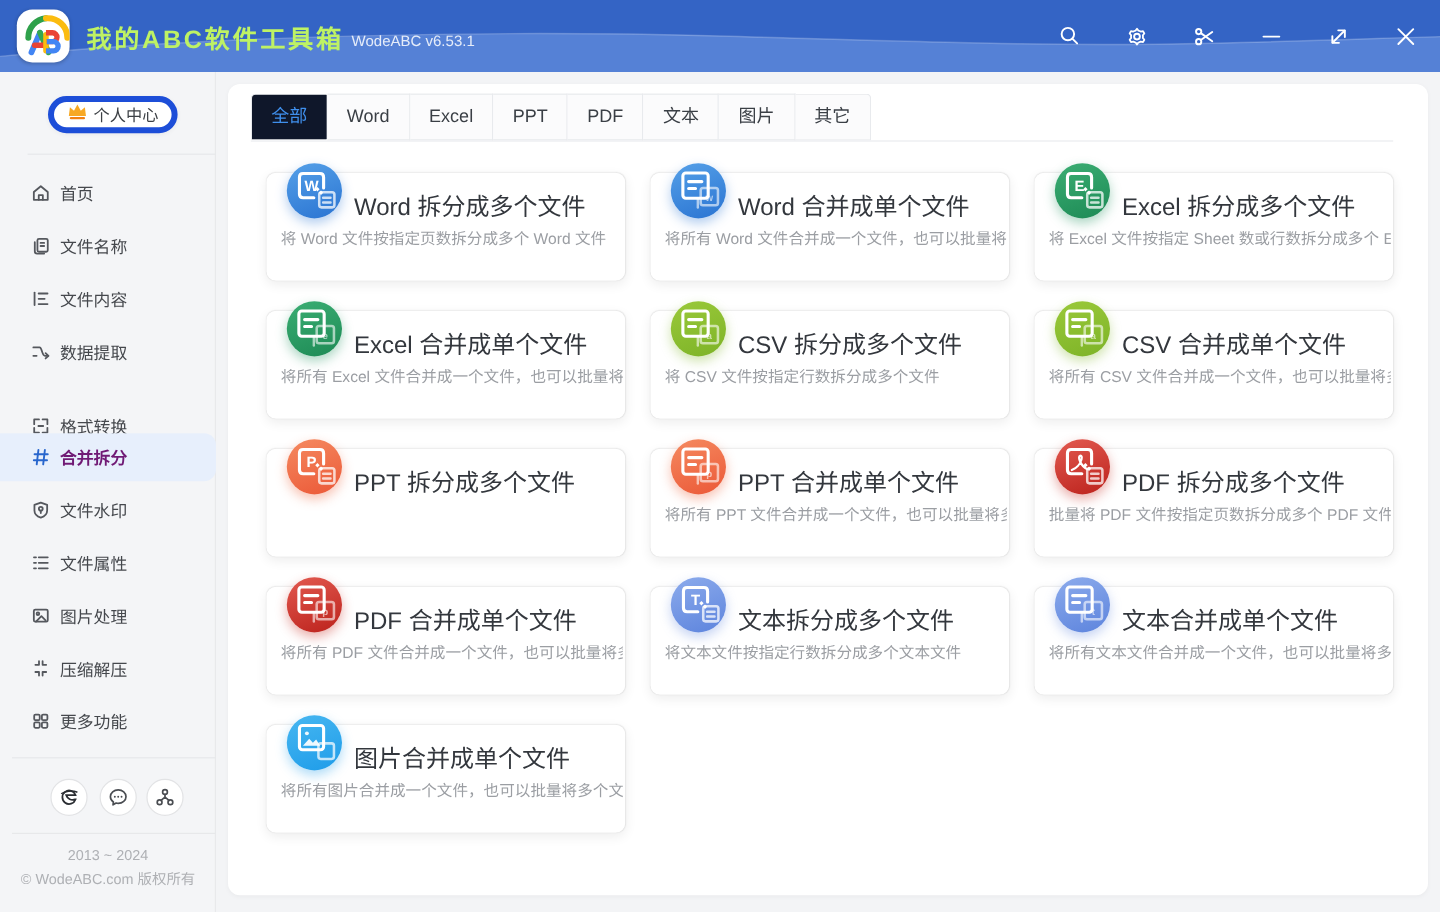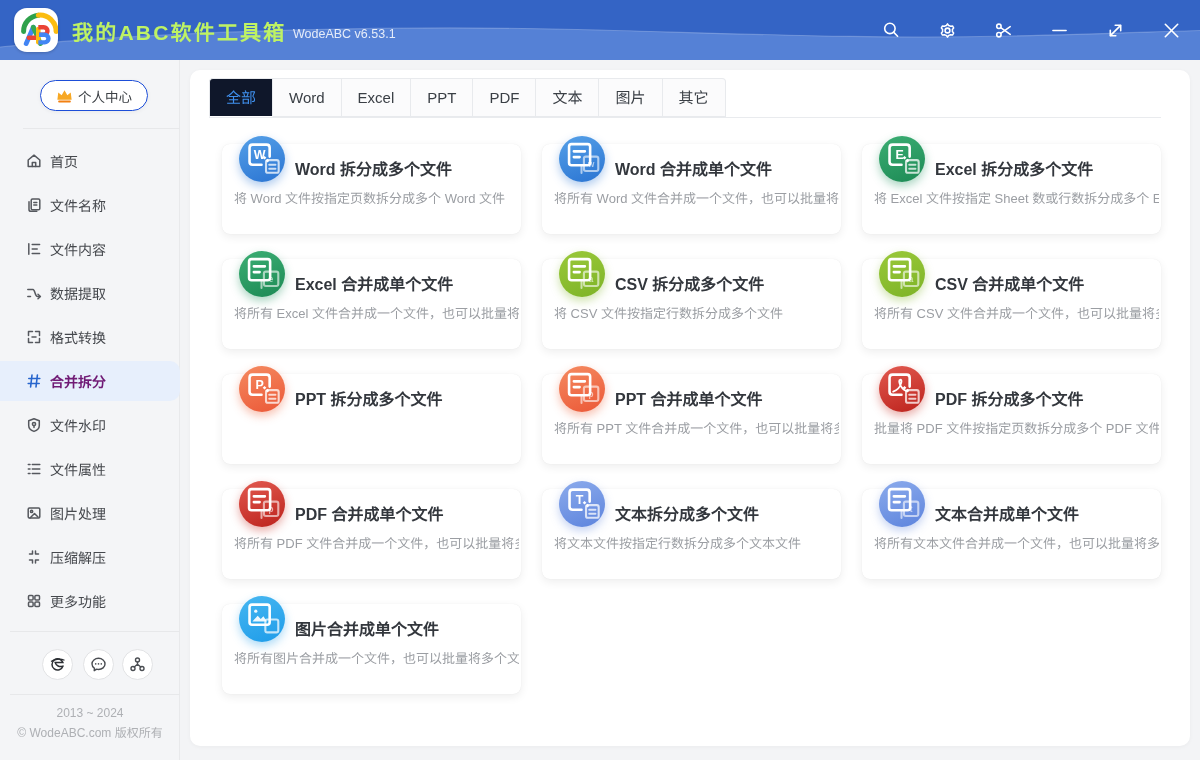--- a/index.html
+++ b/index.html
@@ -6,41 +6,41 @@
 body{font-family:"Liberation Sans",sans-serif;background:#f3f4f6;position:relative}
 
 #hdr{position:absolute;left:0;top:0;width:1200px;height:60px;background:#3464c5;overflow:hidden}
 #hdr svg.wave{position:absolute;left:0;top:0}
 #logo{position:absolute;left:14px;top:8px;width:44px;height:44px;background:#fff;border-radius:13px;box-shadow:0 1px 3px rgba(0,0,0,.2)}
 #htitle{position:absolute;left:72px;top:16px;font-size:21px;font-weight:700;color:#bef264;letter-spacing:2.2px}
 #hver{position:absolute;left:293px;top:27px;font-size:12.5px;color:rgba(255,255,255,.85)}
 .wbtn{position:absolute;top:22px;width:17px;height:17px}
 
 #side{position:absolute;left:0;top:60px;width:180px;height:700px;background:#f4f5f7;border-right:1px solid #e8e9eb}
-#pill{position:absolute;left:40px;top:20px;width:108px;height:31px;background:#fff;border:1px solid #1d4ed8;border-radius:16px;box-shadow:0 1px 4px rgba(0,0,0,.05);font-size:13.5px;color:#3c4045;display:flex;align-items:center;justify-content:center;gap:5px}
+#pill{position:absolute;left:40px;top:20px;width:108px;height:31px;background:#fff;border:5px solid #1d4ed8;border-radius:16px;box-shadow:0 1px 4px rgba(0,0,0,.05);font-size:13.5px;color:#3c4045;display:flex;justify-content:center;gap:5px}
 .sdiv{position:absolute;background:#e7e8ea;height:1px}
 .mi{position:absolute;left:0;width:180px;height:40px;display:flex;align-items:center;font-size:14px;color:#45484d}
 .mi svg{position:absolute;left:26px}
 .mi span{position:absolute;left:50px}
 .mi.act{background:#e7effc;border-radius:0 10px 10px 0;color:#701a75;font-weight:700}
 .cir{position:absolute;width:31px;height:31px;border-radius:50%;background:#fff;border:1px solid #e2e3e5;display:flex;align-items:center;justify-content:center}
 .copy{position:absolute;width:180px;text-align:center;font-size:12px;color:#aeb0b4}
 
 #panel{position:absolute;left:190px;top:70px;width:1000px;height:676px;background:#fff;border-radius:10px;box-shadow:0 1px 4px rgba(0,0,0,.04)}
 #tabline{position:absolute;left:19px;top:47px;width:952px;height:1px;background:#e9ebee}
 #tabs{position:absolute;left:19px;top:8px;display:flex}
 .tab{height:39px;line-height:38px;padding:0 16px;font-size:15px;color:#3a3f45;background:#fbfbfc;border:1px solid #e8eaed;border-left:none}
 .tab:first-child{border-left:1px solid #e8eaed;border-radius:4px 0 0 0}
 .tab:last-child{border-radius:0 4px 0 0}
 .tab.act{background:#0f172a;color:#3f8fec;border-bottom-color:#fff}
 
 #grid{position:absolute;left:32px;top:74px;display:grid;grid-template-columns:repeat(3,299px);gap:25px 21px}
 .card{position:relative;width:299px;height:90px;background:#fff;border-radius:8px;box-shadow:0 0 1px rgba(0,0,0,.09),0 3px 10px rgba(0,0,0,.07)}
 .ic{position:absolute;left:17px;top:-8px;width:46px;height:46px;border-radius:50%}
-.ct{position:absolute;left:73px;top:12px;font-size:16px;font-weight:700;color:#33373d;white-space:nowrap}
+.ct{position:absolute;left:73px;top:12px;font-size:20px;font-weight:400;color:#33373d;white-space:nowrap}
 .cd{position:absolute;left:12px;top:44px;width:285px;font-size:13px;color:#9b9ea3;white-space:nowrap;overflow:hidden}
 .g1{background:linear-gradient(160deg,#55a0e8 0%,#2a74d2 100%);box-shadow:0 4px 10px rgba(58,128,216,.4)}
 .g2{background:linear-gradient(160deg,#3bae73 0%,#1d8a55 100%);box-shadow:0 4px 10px rgba(40,150,100,.4)}
 .g3{background:linear-gradient(160deg,#9ac93a 0%,#7db327 100%);box-shadow:0 4px 10px rgba(135,185,50,.4)}
 .g4{background:linear-gradient(160deg,#f58a60 0%,#eb5837 100%);box-shadow:0 4px 10px rgba(238,100,60,.4)}
 .g5{background:linear-gradient(160deg,#e25a50 0%,#bc221c 100%);box-shadow:0 4px 10px rgba(200,50,40,.4)}
 .g6{background:linear-gradient(160deg,#8cabec 0%,#5d84dd 100%);box-shadow:0 4px 10px rgba(110,145,225,.4)}
 .g7{background:linear-gradient(160deg,#47b7f1 0%,#1e9ce9 100%);box-shadow:0 4px 10px rgba(50,165,235,.4)}
 </style></head><body>
 <div id="hdr">
@@ -120,21 +120,21 @@
       <span>文件内容</span>
     </div>
     <div class="mi" style="top:213px">
       <svg width="16" height="16" viewBox="0 0 16 16">
         <path d="M1.8 4.5 H7 C9 4.5 9 11.5 11.5 11.5 H14" fill="none" stroke="#55585e" stroke-width="1.5" stroke-linecap="round" stroke-linejoin="round"></path>
         <path d="M1.8 11.5 H4.5" fill="none" stroke="#55585e" stroke-width="1.5" stroke-linecap="round" stroke-linejoin="round"></path>
         <path d="M12 9.3 14.4 11.5 12 13.7" fill="none" stroke="#55585e" stroke-width="1.5" stroke-linecap="round" stroke-linejoin="round"></path>
       </svg>
       <span>数据提取</span>
     </div>
-    <div class="mi" style="top:257px">
+    <div class="mi" style="top:275px">
       <svg width="16" height="16" viewBox="0 0 16 16">
         <path d="M6.5 2.5 H2.5 V6.5 M9.5 2.5 H13.5 V6.5 M6.5 13.5 H2.5 V9.5 M9.5 13.5 H13.5 V9.5" fill="none" stroke="#55585e" stroke-width="1.5" stroke-linecap="round" stroke-linejoin="round"></path>
         <path d="M6 8 H10" fill="none" stroke="#55585e" stroke-width="1.5" stroke-linecap="round" stroke-linejoin="round"></path>
       </svg>
       <span>格式转换</span>
     </div>
     <div class="mi act" style="top:301px">
       <svg width="16" height="16" viewBox="0 0 16 16">
         <path d="M6 2 4.6 14 M11.4 2 10 14 M2.8 5.5 H13.8 M2.2 10.5 H13.2" fill="none" stroke="#2866cd" stroke-width="1.6" stroke-linecap="round" stroke-linejoin="round"></path>
       </svg>

